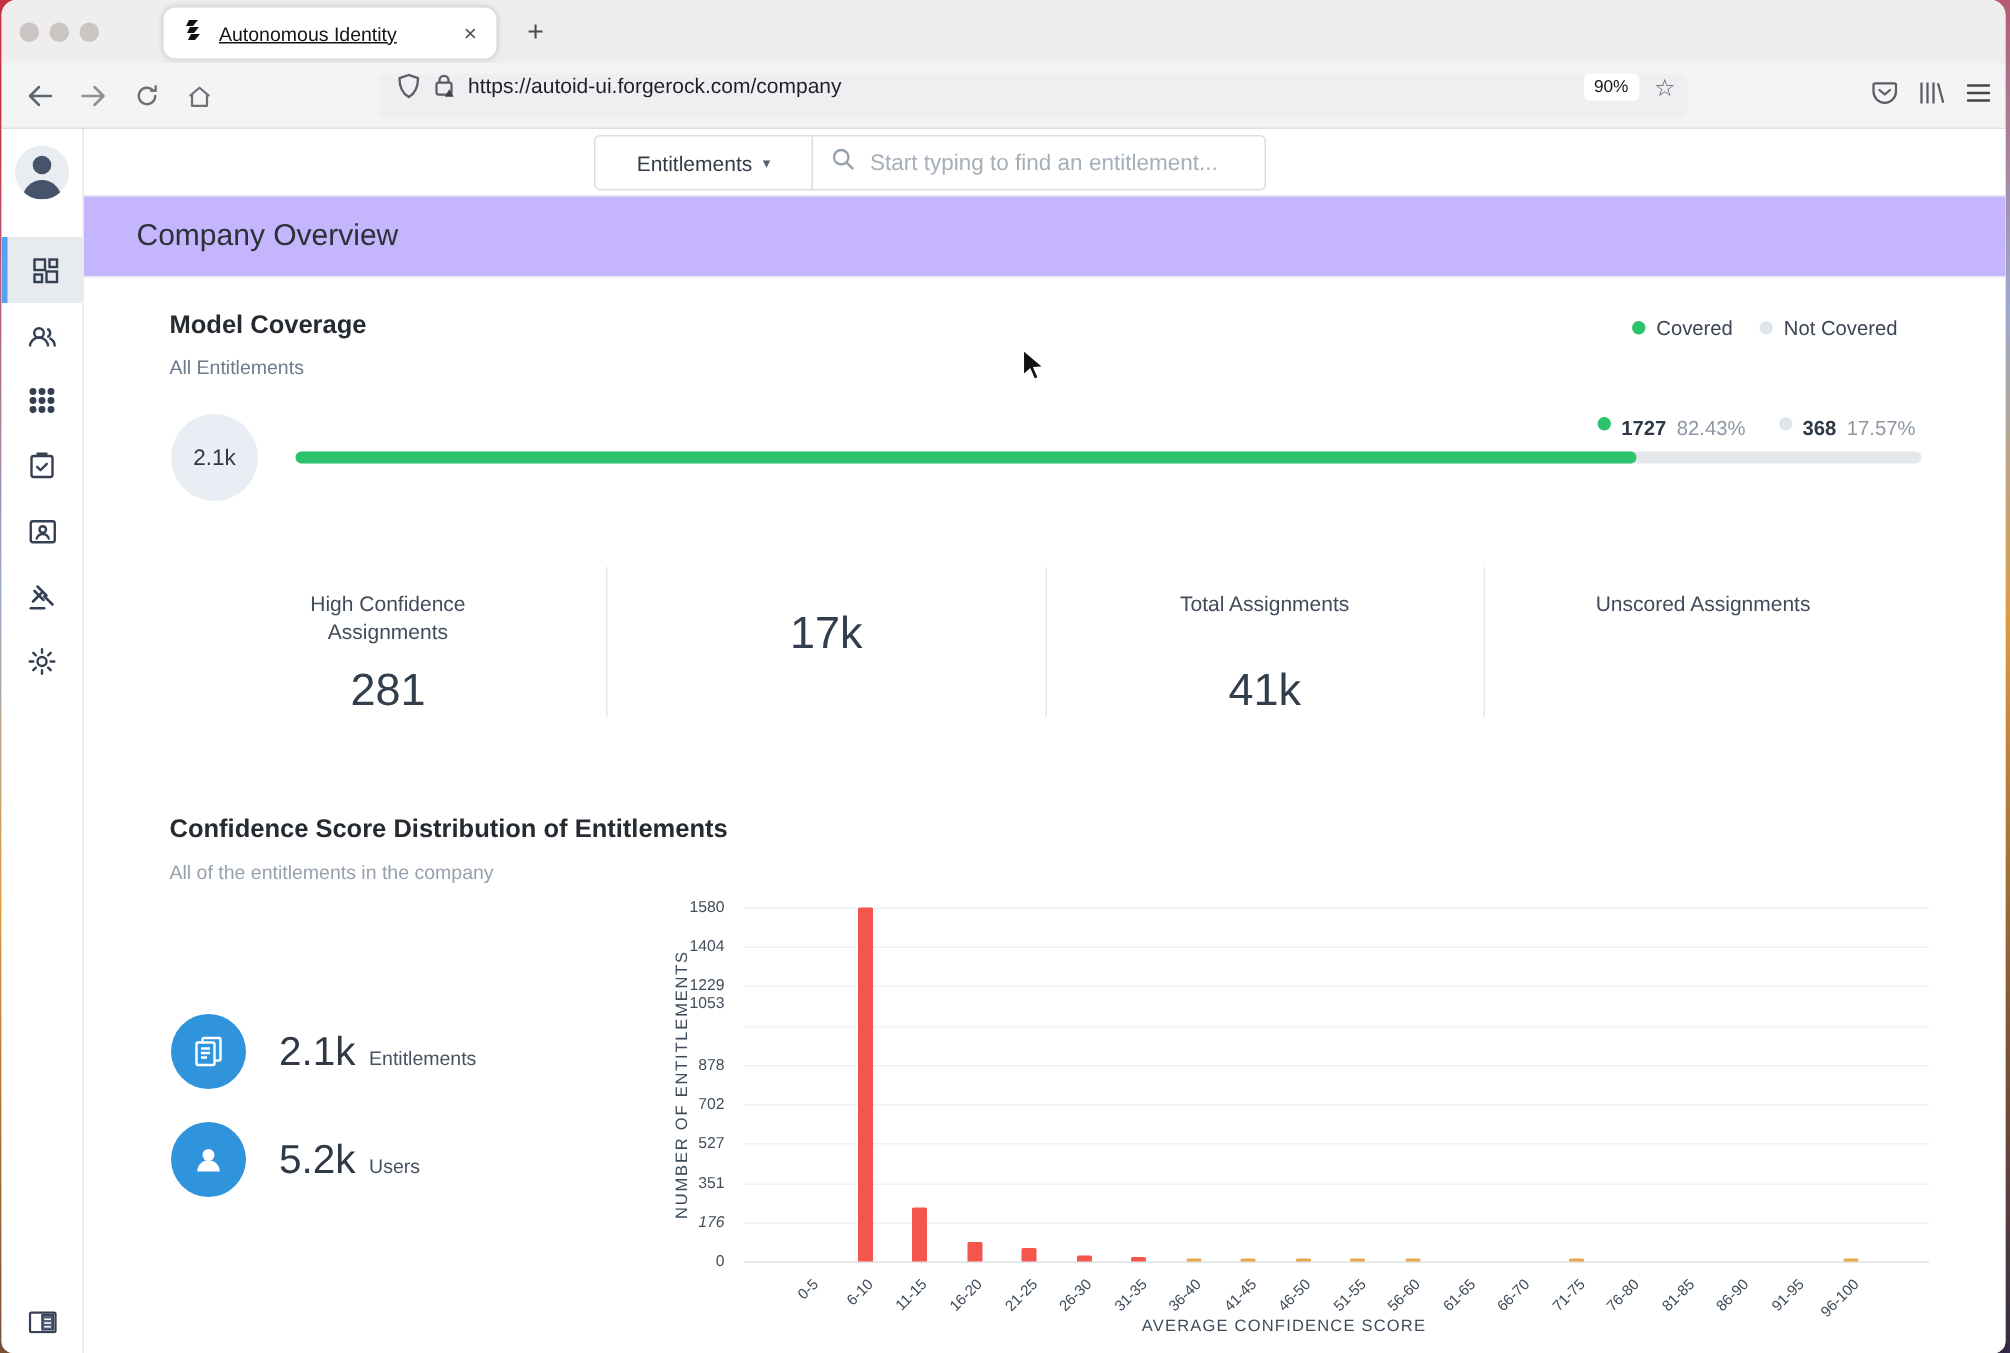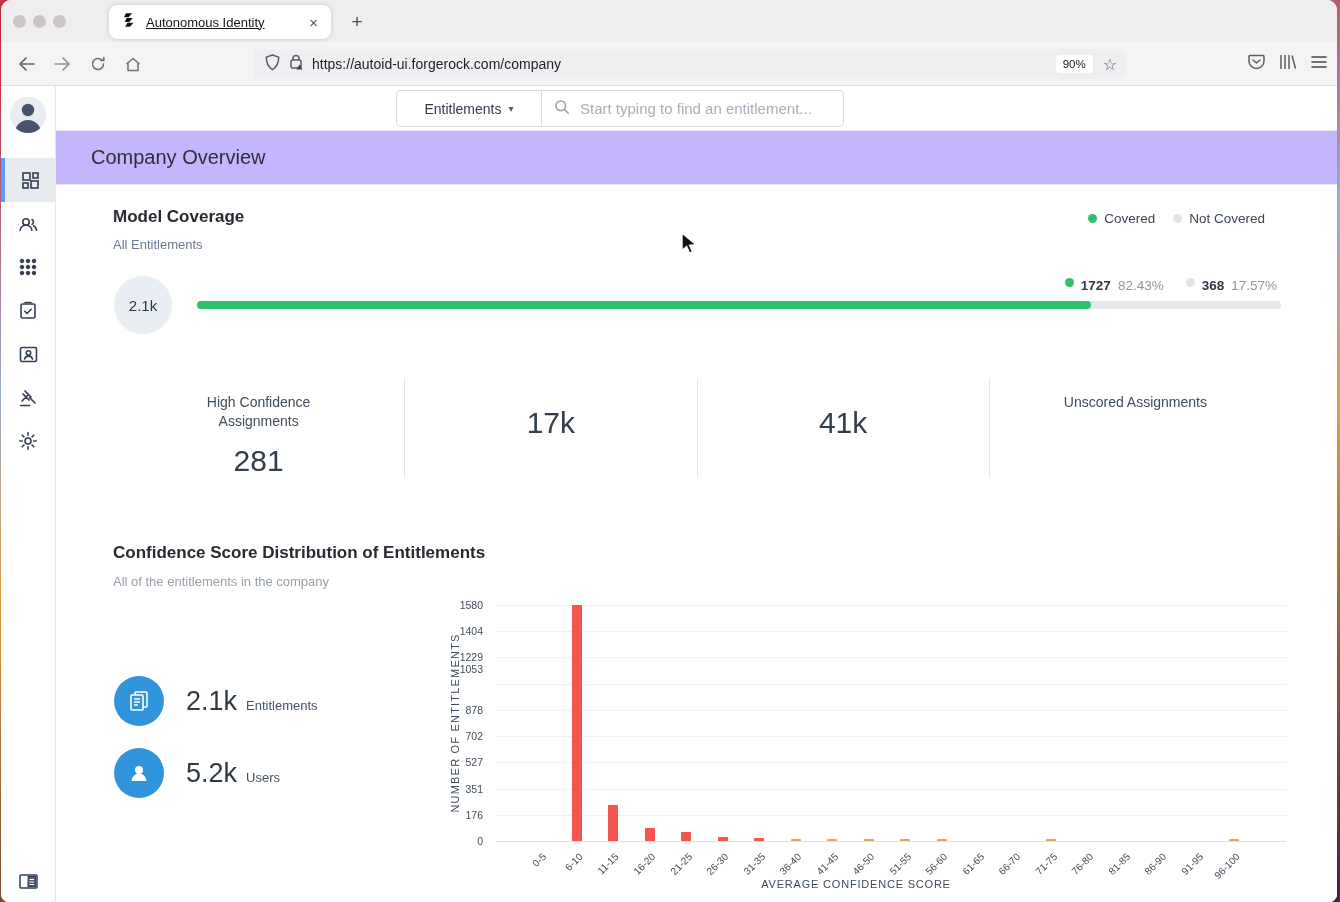--- a/index.html
+++ b/index.html
@@ -18,21 +18,21 @@
     border-radius:8px; box-shadow:0 0 4px rgba(0,0,0,.18); display:flex; align-items:center; padding:0 10px 0 13px; }
   .tab-title { font-size:13px; color:#15141a; margin-left:8px; flex:1; white-space:nowrap; overflow:hidden;text-decoration:underline; }
   .tab-close { color:#55555e; font-size:15px; cursor:default; padding:0 3px; }
   .newtab { position:absolute; left:342px; top:8px; font-size:19px; color:#4d4d55; width:28px; height:28px;
     text-align:center; line-height:27px; }
 
   
   .navbar { position:relative; height:44px; background:#f5f4f5; border-bottom:1px solid #dfdfe2; }
   .navbtn { position:absolute; top:7px; width:30px; height:30px; display:flex; align-items:center; justify-content:center; }
   .urlbar { position:absolute; left:252px; top:7px; width:872px; height:30px; background:#efeef1;
-    border-radius:5px; display:flex; align-items:center; padding:0 8px 0 12px; }
+    border-radius:5px; display:flex; align-items:flex-start; padding:0 8px 0 12px; }
   .url-text { font-size:14px; margin-left:9px; flex:1; white-space:nowrap; overflow:hidden; }
   .url-base { color:#1f1f27; }
   .url-path { color:#1f1f27; }
   .zoom-badge { background:#fff; border-radius:4px; font-size:11.5px; color:#15141a; padding:3px 7px; margin-right:10px; }
   .star { font-size:16px; color:#5b5b66; }
   .right-icons { position:absolute; right:10px; top:7px; display:flex; gap:14px; align-items:center; height:30px; }
 
   
   .main { position:absolute; top:86px; left:0; right:0; bottom:0; display:flex; }
   .sidebar { width:55px; background:#fff; border-right:1px solid #e7e9ec; position:relative; flex:none; }
@@ -332,20 +332,21 @@
           <div class="stat-col">
             <div class="stat-label">High Confidence Assignments</div>
             <div class="stat-value">281</div>
           </div>
           <div class="stat-div"></div>
           <div class="stat-col">
             <div class="stat-value">17k</div>
           </div>
           <div class="stat-div"></div>
           <div class="stat-col">
+            <div class="stat-label">Total Assignments</div>
             <div class="stat-value">41k</div>
           </div>
           <div class="stat-div"></div>
           <div class="stat-col">
             <div class="stat-label">Unscored Assignments</div>
           </div>
         </div>
 
         <div class="h-card sec2-head">Confidence Score Distribution of Entitlements</div>
         <div class="sub sec2-sub">All of the entitlements in the company</div>
@@ -373,21 +374,21 @@
           <div class="chip-text">
             <span class="chip-value">5.2k</span>
             <span class="chip-label">Users</span>
           </div>
         </div>
 
         <div class="chart">
           <div class="y-title">NUMBER OF ENTITLEMENTS</div>
           <div class="y-labels">
               <div class="ytick" style="top: 230px;">0</div>
-              <div class="ytick" style="top: 203.711px;">176</div>
+              <div class="ytick" style="top: 203.711px; font-style: italic;">176</div>
               <div class="ytick" style="top: 177.572px;">351</div>
               <div class="ytick" style="top: 151.284px;">527</div>
               <div class="ytick" style="top: 125.144px;">702</div>
               <div class="ytick" style="top: 98.8557px;">878</div>
               <div class="ytick" style="top: 58px;">1053</div>
               <div class="ytick" style="top: 46.4278px;">1229</div>
               <div class="ytick" style="top: 20.2886px;">1404</div>
               <div class="ytick" style="top: -6px;">1580</div>
             </div>
           <div class="grid">

